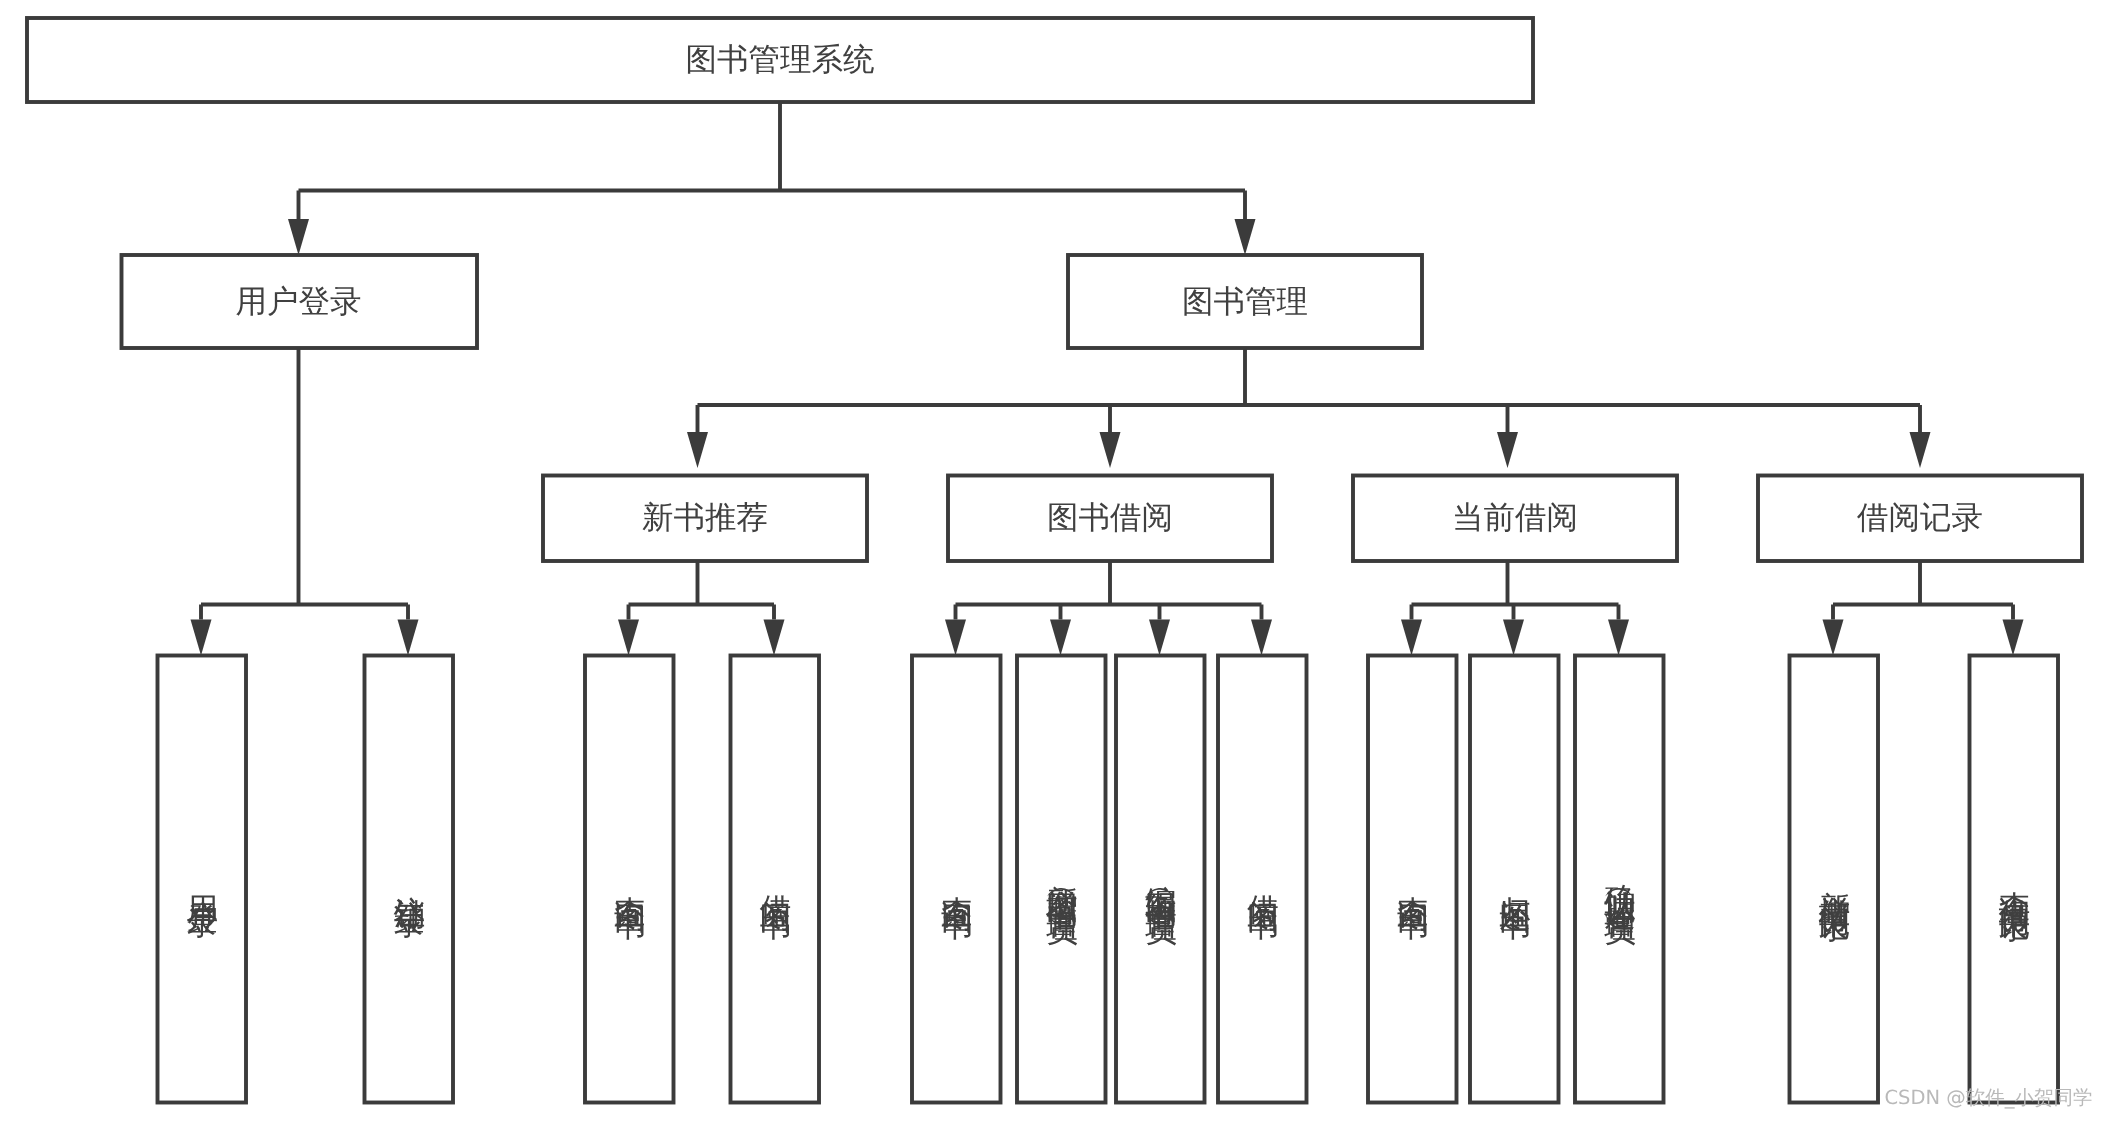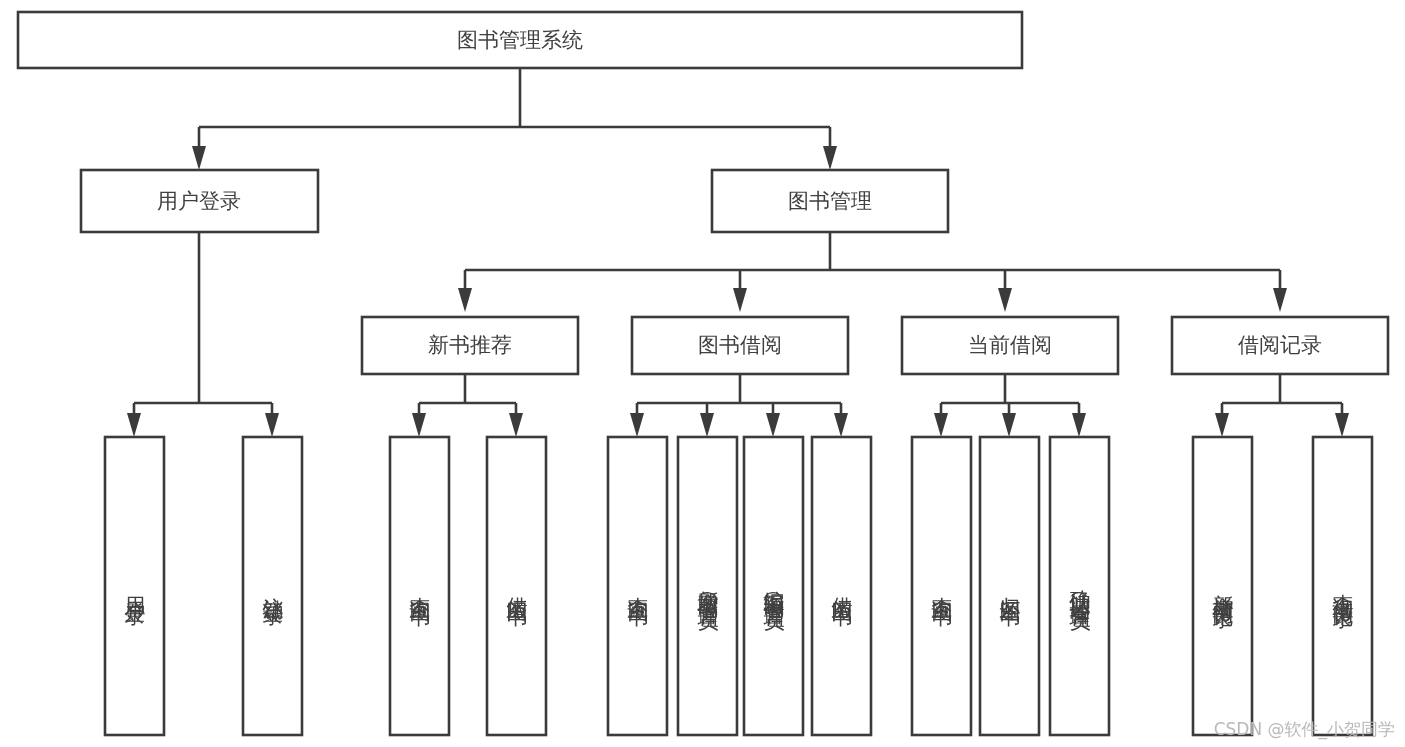--- a/index.html
+++ b/index.html
@@ -54,21 +54,21 @@
     fill: none;
   }
   .arrow-head {
     fill: #3b3b3b;
     stroke: none;
   }
   .watermark {
     position: absolute;
     right: 10px;
     bottom: 6px;
-    font-size: 17px;
+    font-size: 13px;
     color: #b9b9b9;
     font-family: "DejaVu Sans", "Liberation Sans", sans-serif;
     white-space: nowrap;
     pointer-events: none;
   }
 </style>
 </head>
 <body>
 
 <svg id="diagram" viewBox="0 0 1405 747" xmlns="http://www.w3.org/2000/svg">

